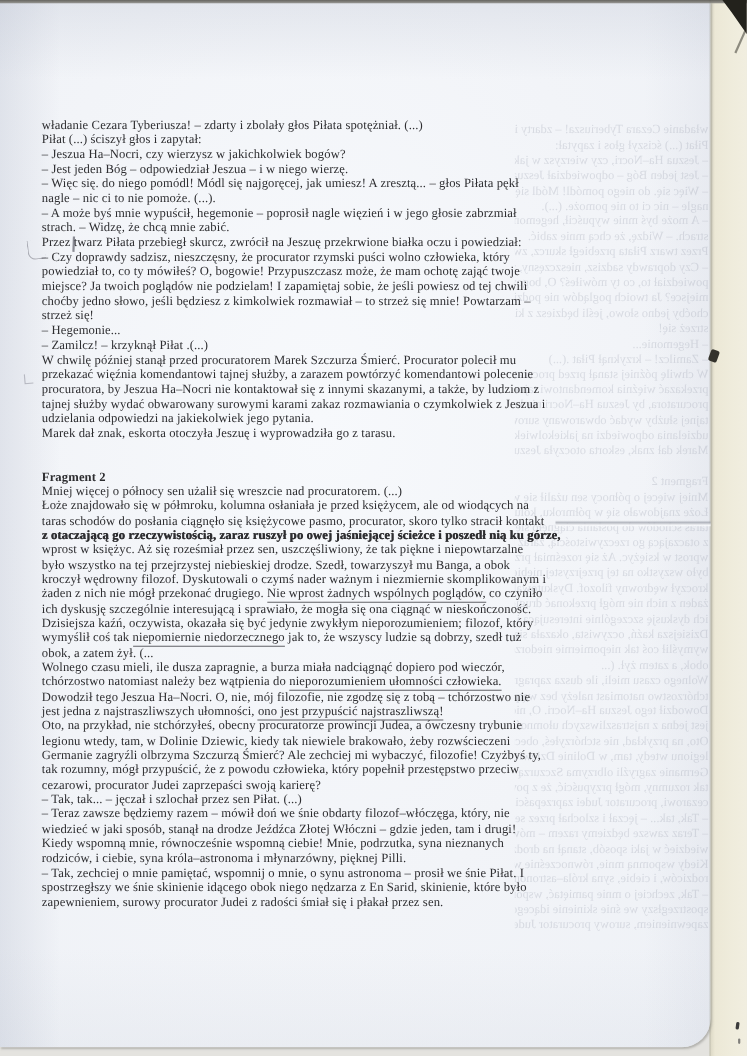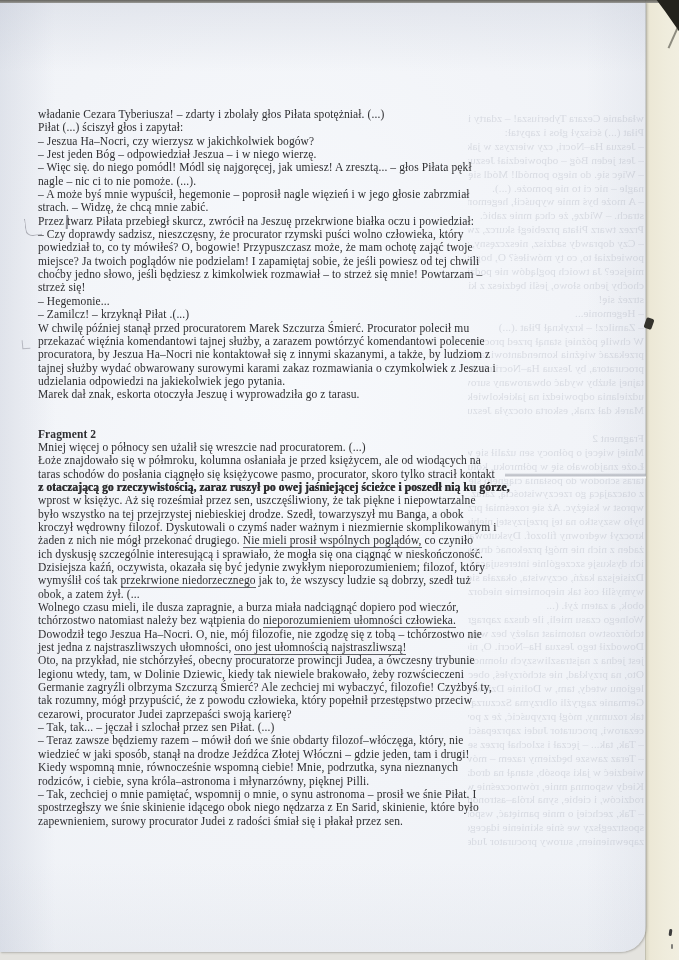--- a/index.html
+++ b/index.html
@@ -183,29 +183,29 @@
       </div>
     <div class="frag-heading">Fragment 2</div>
     <div id="frag2">
         <div class="tline">Mniej więcej o północy sen użalił się wreszcie nad procuratorem. (...)</div>
         <div class="tline">Łoże znajdowało się w półmroku, kolumna osłaniała je przed księżycem, ale od wiodących na</div>
         <div class="tline">taras schodów do posłania ciągnęło się księżycowe pasmo, procurator, skoro tylko stracił kontakt</div>
         <div class="tline"><span class="b">z otaczającą go rzeczywistością, zaraz ruszył po owej jaśniejącej ścieżce i poszedł nią ku górze,</span></div>
         <div class="tline">wprost w księżyc. Aż się roześmiał przez sen, uszczęśliwiony, że tak piękne i niepowtarzalne</div>
         <div class="tline">było wszystko na tej przejrzystej niebieskiej drodze. Szedł, towarzyszył mu Banga, a obok</div>
         <div class="tline">kroczył wędrowny filozof. Dyskutowali o czymś nader ważnym i niezmiernie skomplikowanym i</div>
-        <div class="tline">żaden z nich nie mógł przekonać drugiego. <span class="u">Nie mieli prosił wspólnych poglądów,</span> co czyniło</div>
+        <div class="tline">żaden z nich nie mógł przekonać drugiego. <span class="u">Nie wprost żadnych wspólnych poglądów,</span> co czyniło</div>
         <div class="tline">ich dyskusję szczególnie interesującą i sprawiało, że mogła się ona ciągnąć w nieskończoność.</div>
         <div class="tline">Dzisiejsza kaźń, oczywista, okazała się być jedynie zwykłym nieporozumieniem; filozof, który</div>
-        <div class="tline">wymyślił coś tak <span class="u">przekrwione niedorzecznego</span> jak to, że wszyscy ludzie są dobrzy, szedł tuż</div>
+        <div class="tline">wymyślił coś tak <span class="u">niepomiernie niedorzecznego</span> jak to, że wszyscy ludzie są dobrzy, szedł tuż</div>
         <div class="tline">obok, a zatem żył. (...</div>
         <div class="tline">Wolnego czasu mieli, ile dusza zapragnie, a burza miała nadciągnąć dopiero pod wieczór,</div>
         <div class="tline">tchórzostwo natomiast należy bez wątpienia do <span class="u">nieporozumieniem ułomności człowieka.</span></div>
         <div class="tline">Dowodził tego Jeszua Ha–Nocri. O, nie, mój filozofie, nie zgodzę się z tobą – tchórzostwo nie</div>
-        <div class="tline">jest jedna z najstraszliwszych ułomności, <span class="u">ono jest ułomnością najstraszliwszą!</span></div>
+        <div class="tline">jest jedna z najstraszliwszych ułomności, <span class="u">ono jest przypuścić najstraszliwszą!</span></div>
         <div class="tline">Oto, na przykład, nie stchórzyłeś, obecny procuratorze prowincji Judea, a ówczesny trybunie</div>
         <div class="tline">legionu wtedy, tam, w Dolinie Dziewic, kiedy tak niewiele brakowało, żeby rozwścieczeni</div>
         <div class="tline">Germanie zagryźli olbrzyma Szczurzą Śmierć? Ale zechciej mi wybaczyć, filozofie! Czyżbyś ty,</div>
         <div class="tline">tak rozumny, mógł przypuścić, że z powodu człowieka, który popełnił przestępstwo przeciw</div>
         <div class="tline">cezarowi, procurator Judei zaprzepaści swoją karierę?</div>
         <div class="tline">– Tak, tak... – jęczał i szlochał przez sen Piłat. (...)</div>
         <div class="tline">– Teraz zawsze będziemy razem – mówił doń we śnie obdarty filozof–włóczęga, który, nie</div>
         <div class="tline">wiedzieć w jaki sposób, stanął na drodze Jeźdźca Złotej Włóczni – gdzie jeden, tam i drugi!</div>
         <div class="tline">Kiedy wspomną mnie, równocześnie wspomną ciebie! Mnie, podrzutka, syna nieznanych</div>
         <div class="tline">rodziców, i ciebie, syna króla–astronoma i młynarzówny, pięknej Pilli.</div>

